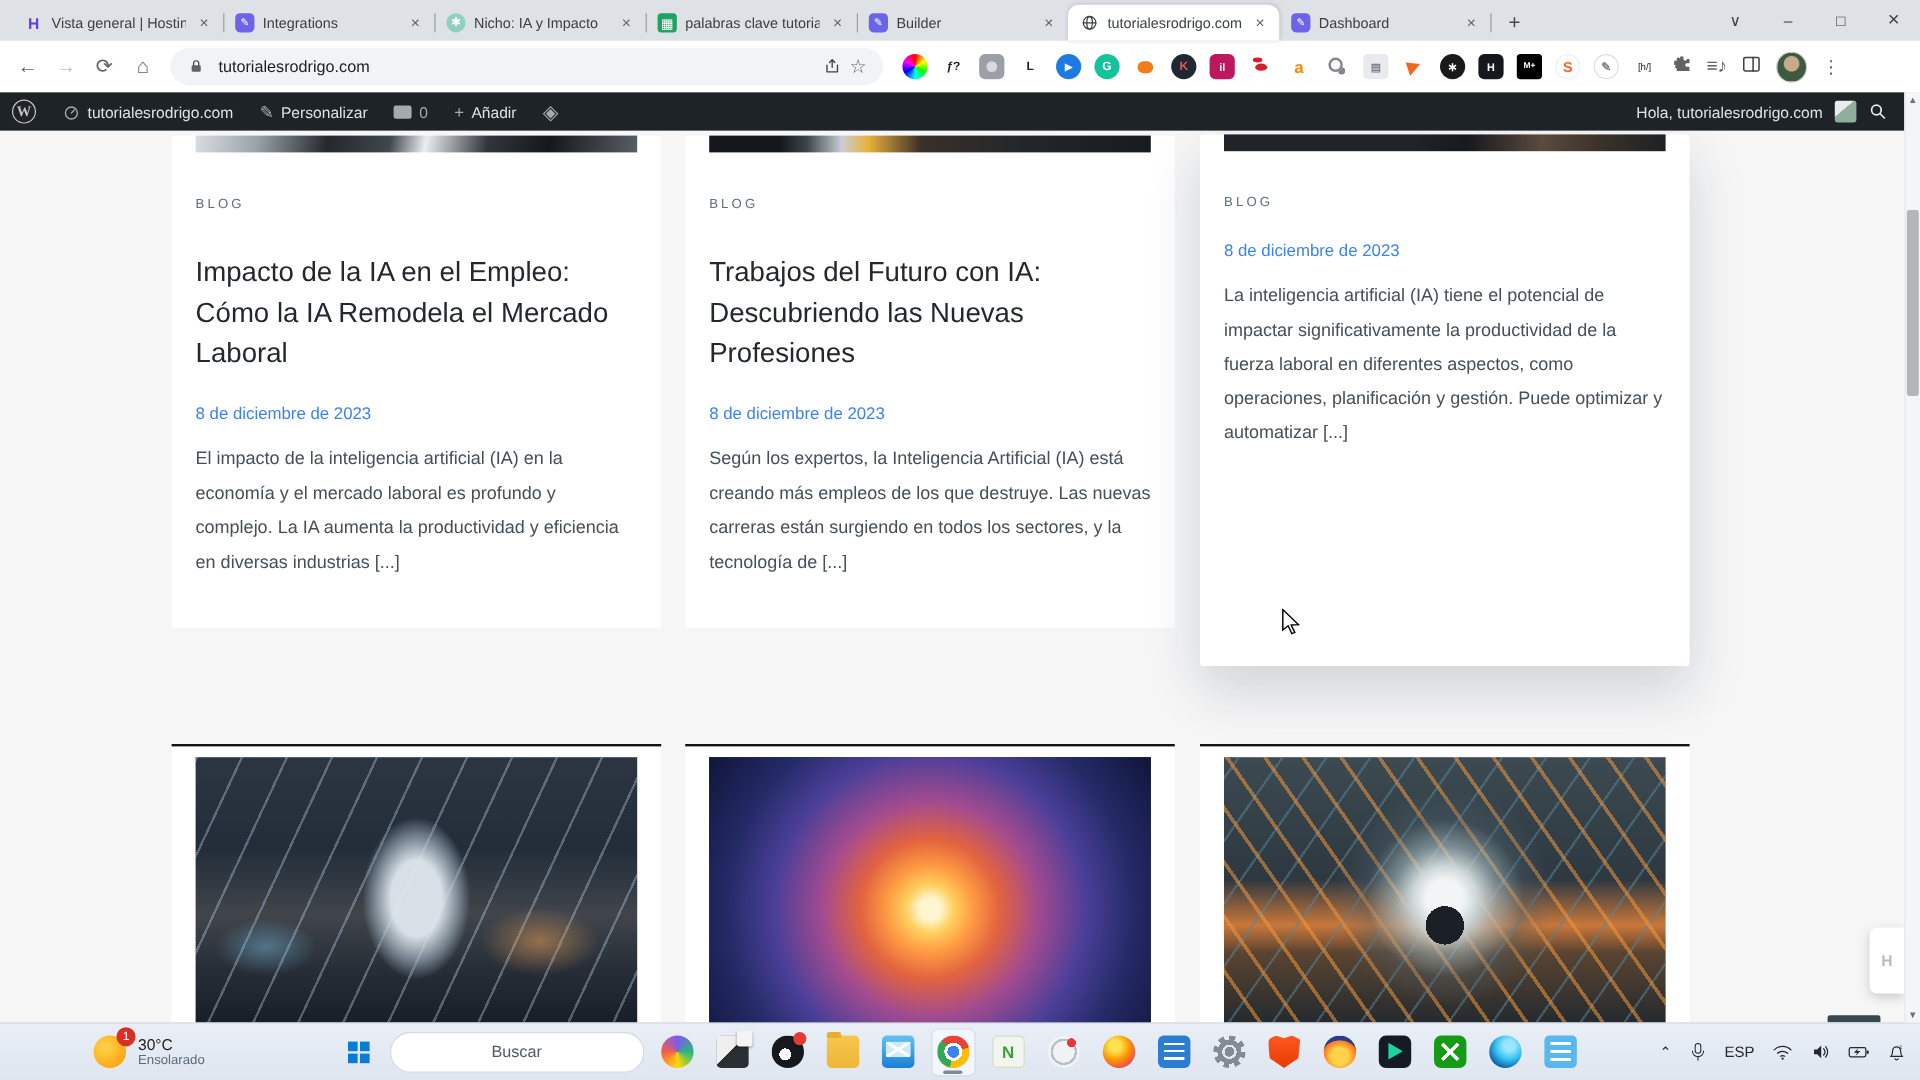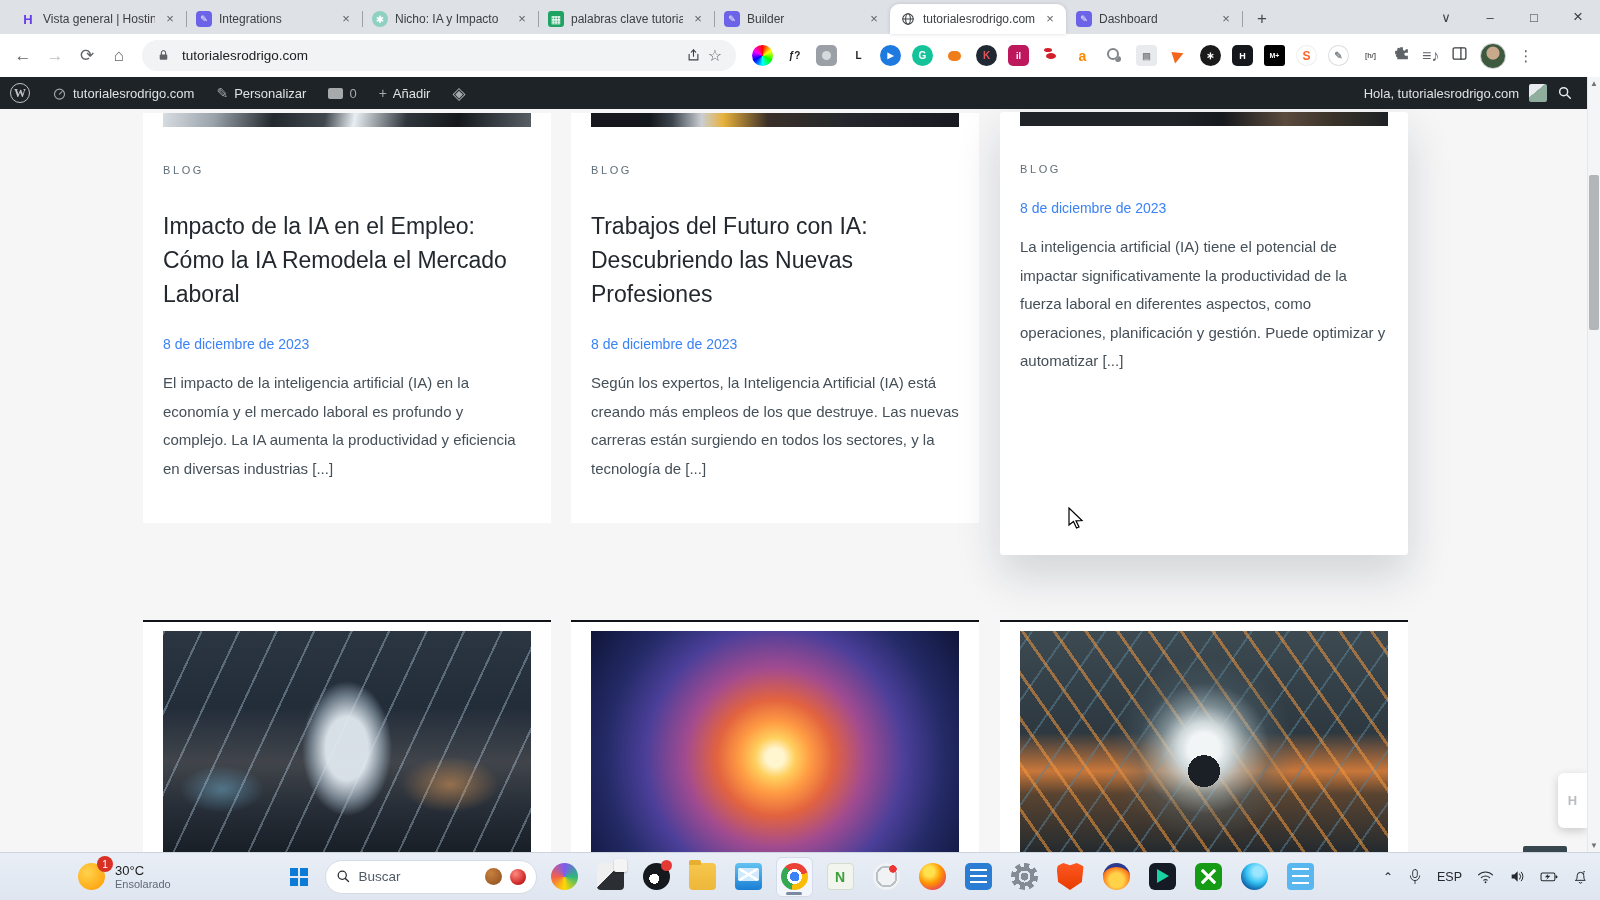--- a/index.html
+++ b/index.html
@@ -121,21 +121,21 @@
   .taskbar { position:absolute; left:0; right:0; bottom:0; height:48px; background:linear-gradient(#e9eef6,#dfe6f0); border-top:1px solid #ccd4e0; display:flex; align-items:center; }
   .weather { position:absolute; left:78px; display:flex; align-items:center; gap:10px; }
   .sun { position:relative; width:27px; height:27px; border-radius:50%; background:radial-gradient(circle at 35% 35%, #ffd34d, #f90); }
   .wbadge { position:absolute; top:-7px; right:-8px; width:16px; height:16px; background:#d93025; color:#fff; border-radius:50%; font-size:10px; display:flex; align-items:center; justify-content:center; }
   .wtxt .t1 { font-size:13px; color:#1c1c1c; }
   .wtxt .t2 { font-size:11px; color:#5d6a78; }
   .centerbar { margin:0 auto; display:flex; align-items:center; gap:9px; }
   .startbtn { width:34px; height:34px; display:flex; align-items:center; justify-content:center; border-radius:5px; }
   .win4 { width:18px; height:18px; display:grid; grid-template-columns:8px 8px; grid-template-rows:8px 8px; gap:2px; }
   .win4 span { background:#0b7bd8; }
-  .searchbox { width:212px; height:34px; background:#fff; border:1px solid #d4dbe6; border-radius:17px; display:flex; align-items:center; padding:0 10px; gap:8px; }
+  .searchbox { width:212px; height:34px; background:#fff; border:1px solid #d4dbe6; border-radius:17px; display:flex; align-items:center; padding:0 10px; gap:8px;flex-direction:column; }
   .searchbox .ph { flex:1; font-size:13.5px; color:#505a66; }
   .cookie { width:17px; height:17px; border-radius:50%; background:radial-gradient(circle at 35% 30%, #c97f3f, #8a4f1d); }
   .ball { width:16px; height:16px; border-radius:50%; background:radial-gradient(circle at 35% 30%, #ff8a80, #d32f2f 60%, #8e0000); }
   .ticon { width:27px; height:27px; border-radius:6px; position:relative; }
   .tslot { width:37px; height:40px; display:flex; align-items:center; justify-content:center; border-radius:6px; }
   .tslot.active { background:#f3f7fd; border:1px solid #d3dce8; position:relative; }
   .tslot.active::after { content:""; position:absolute; bottom:1px; left:50%; transform:translateX(-50%); width:16px; height:3px; border-radius:2px; background:#7c8aa0; }
   .ic-copilot { border-radius:50%; background:conic-gradient(#7f5af0,#2cb67d,#ffd803,#f25f4c,#7f5af0); }
   .ic-layers { background:linear-gradient(135deg,#efefef 0 45%, transparent 46%), #2b2f33; border-radius:4px; }
   .ic-layers::after { content:""; position:absolute; right:-3px; top:-4px; width:13px; height:13px; background:#f4f4f4; border-radius:2px; box-shadow:0 1px 2px rgba(0,0,0,.25); }

